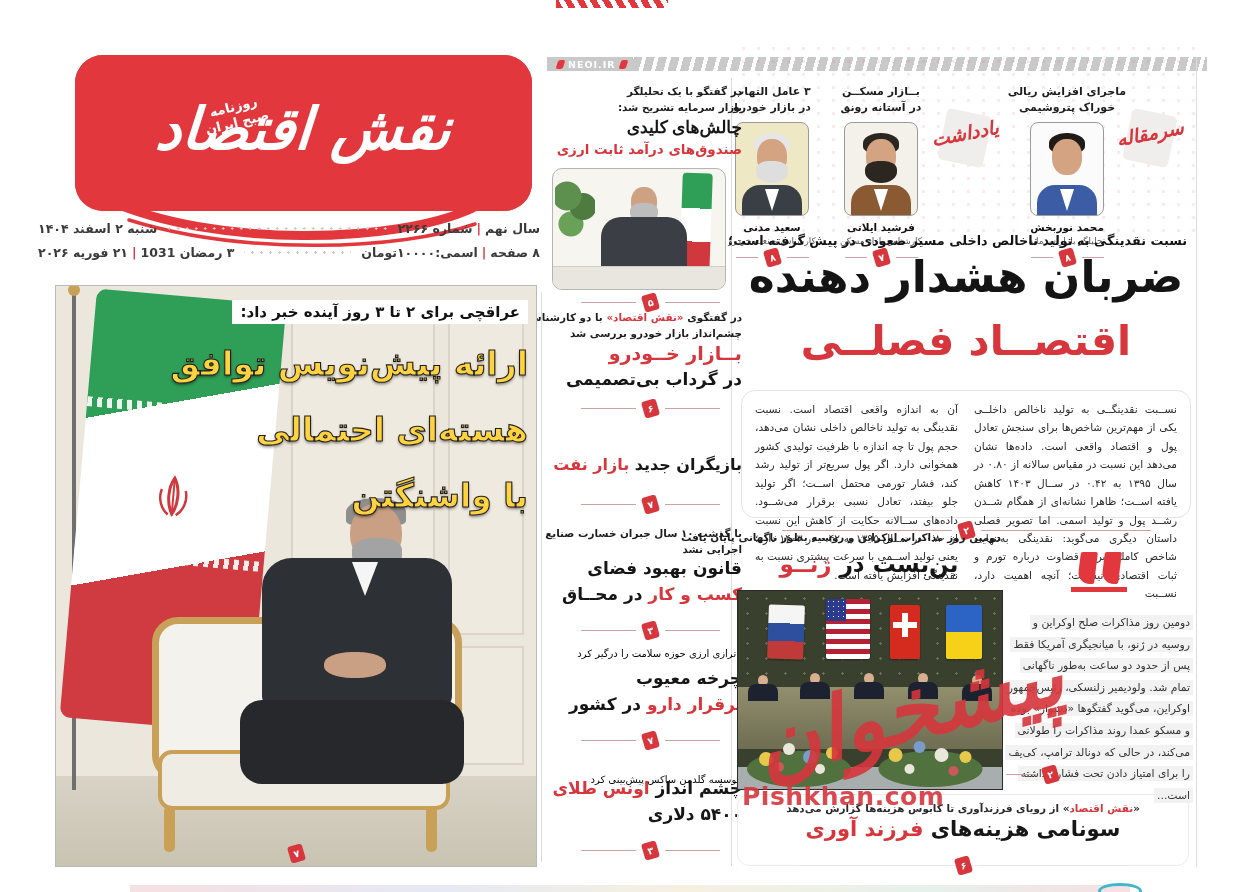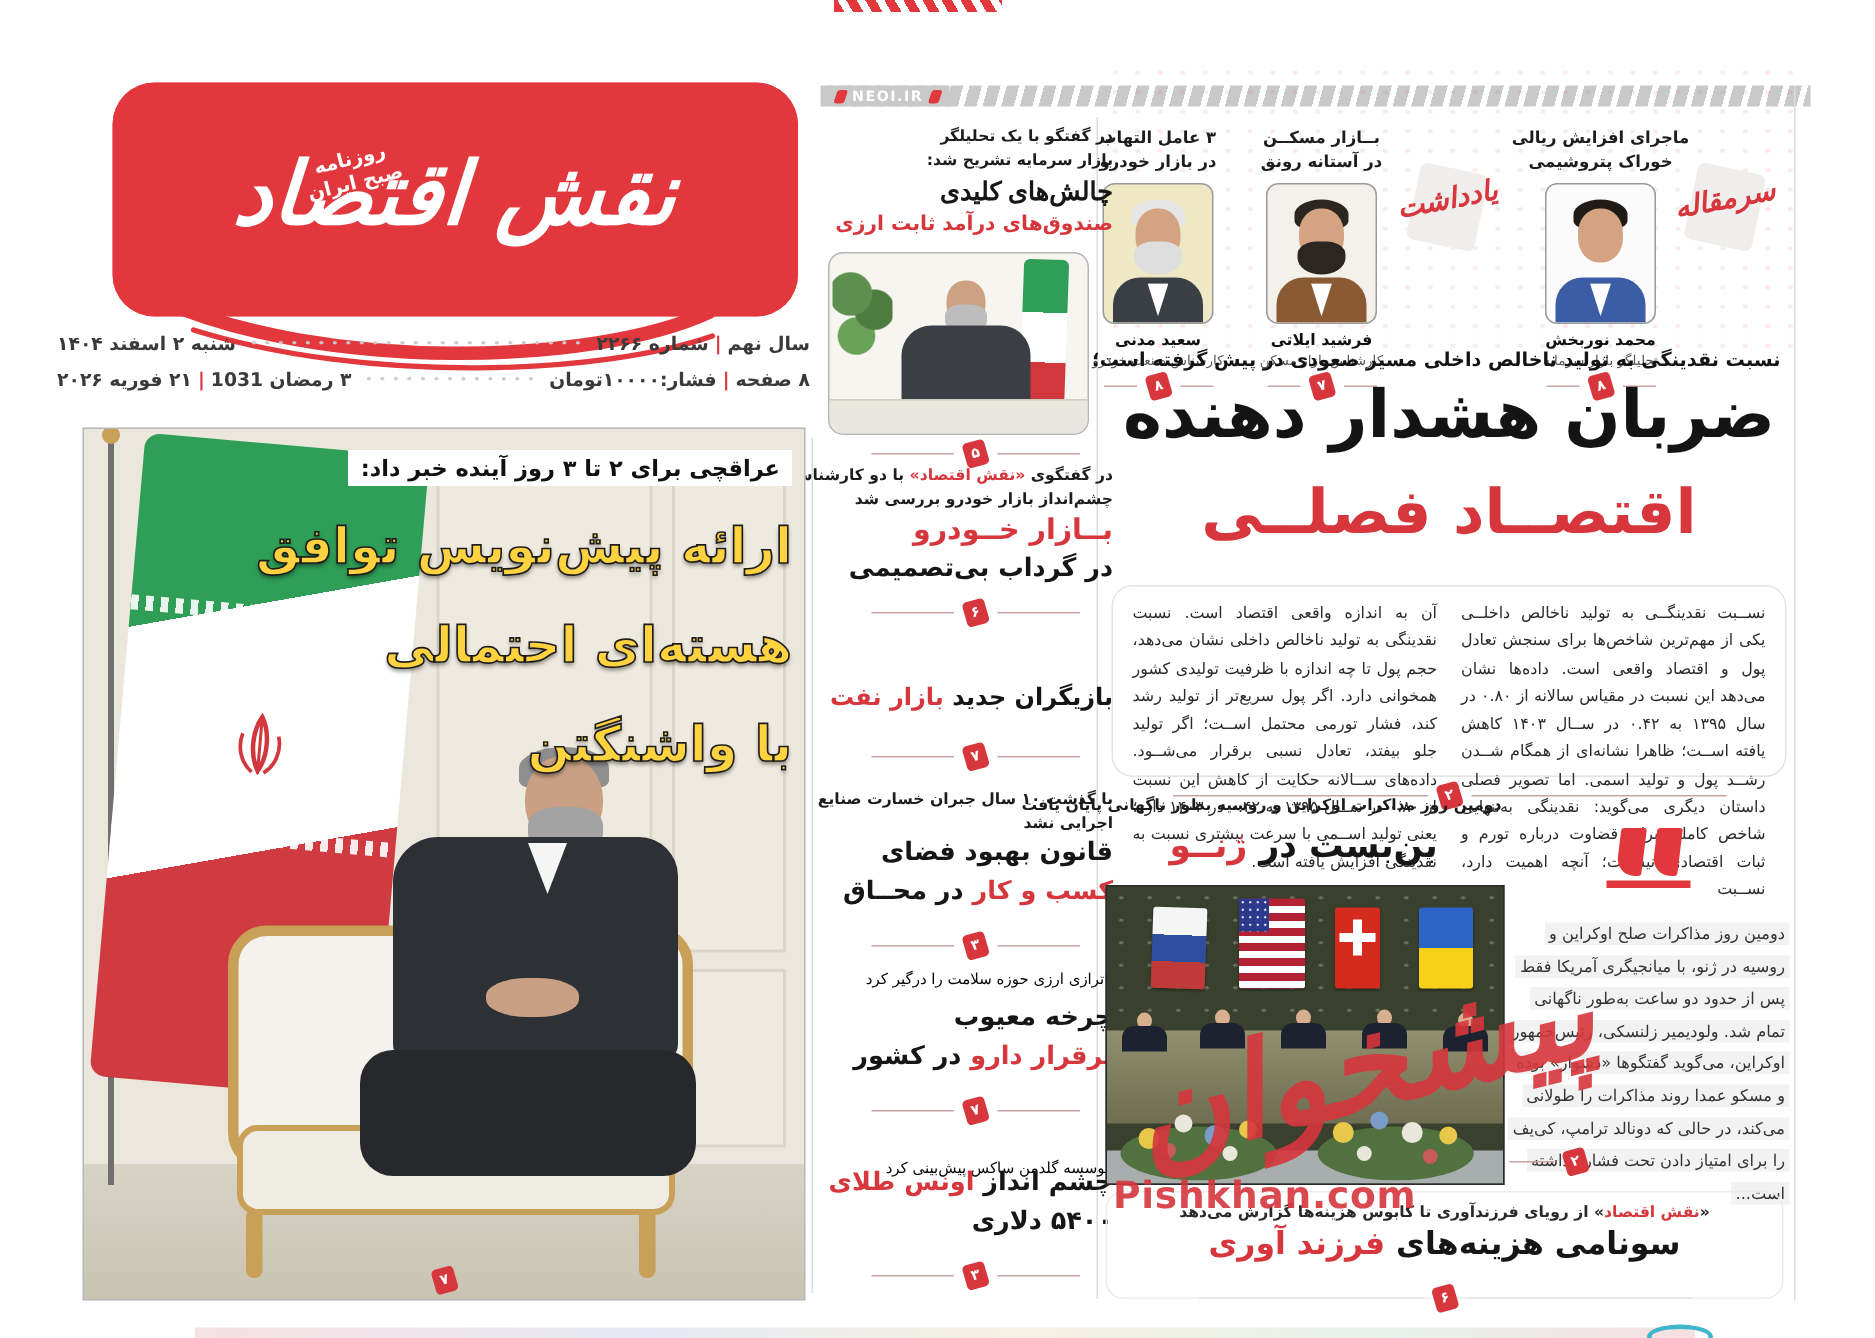--- a/index.html
+++ b/index.html
@@ -186,21 +186,21 @@
     <div class="mast-row">
       <span>سال نهم</span>
       <span class="rp">|</span>
       <span>شماره ۲۲۶۶</span>
       <span class="leader"></span>
       <span>شنبه ۲ اسفند ۱۴۰۴</span>
     </div>
     <div class="mast-row">
       <span>۸ صفحه</span>
       <span class="rp">|</span>
-      <span>فشار:۱۰۰۰۰تومان</span>
+      <span>اسمی:۱۰۰۰۰تومان</span>
       <span class="leader"></span>
       <span>۳ رمضان 1031</span>
       <span class="rp">|</span>
       <span>۲۱ فوریه ۲۰۲۶</span>
     </div>
   </div>
 
   <div class="abs neoi-band">
     <div class="neoi-label">
       <span class="rdot"></span>

